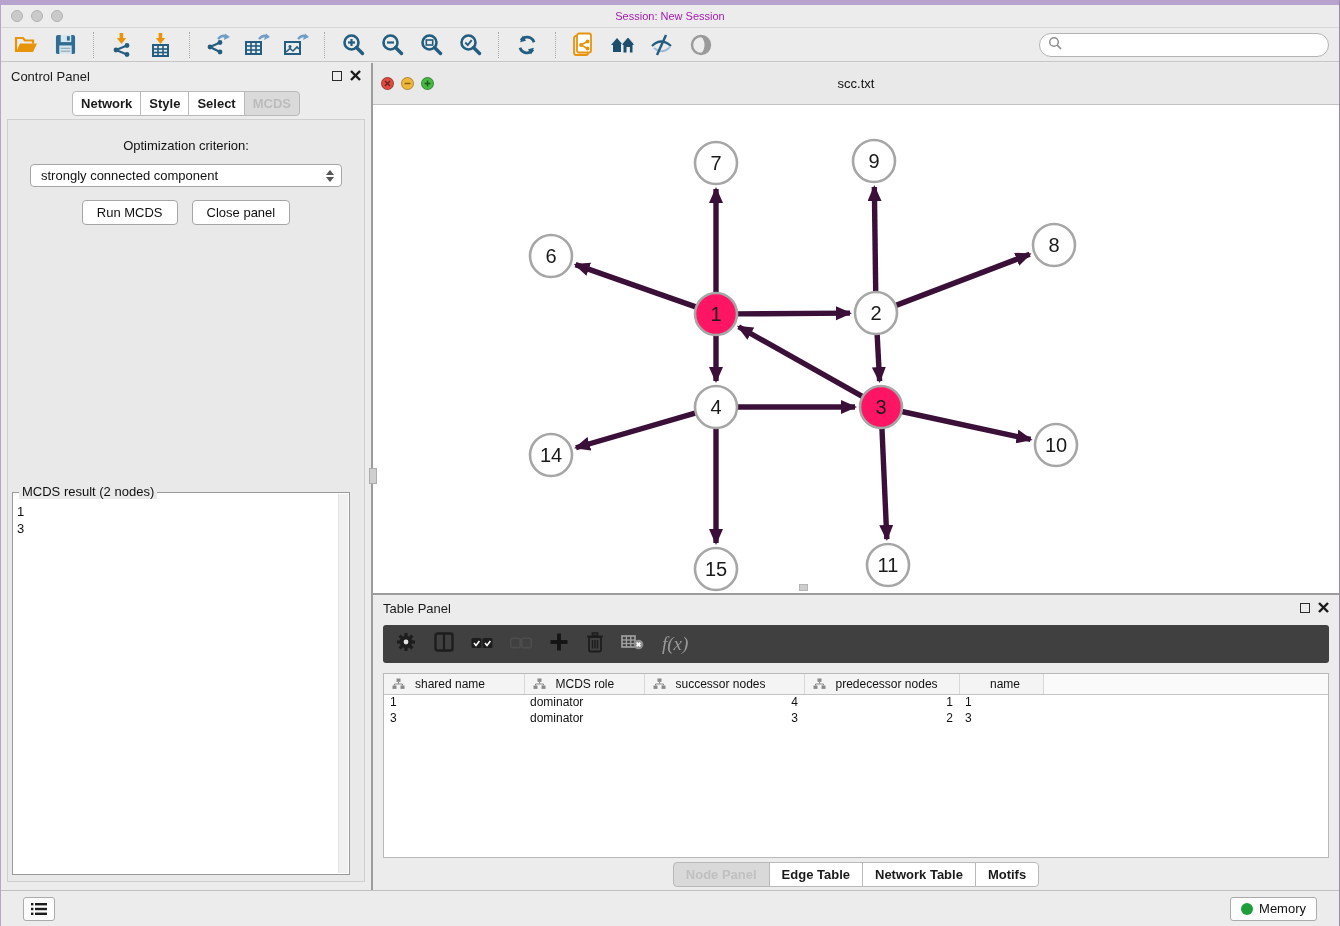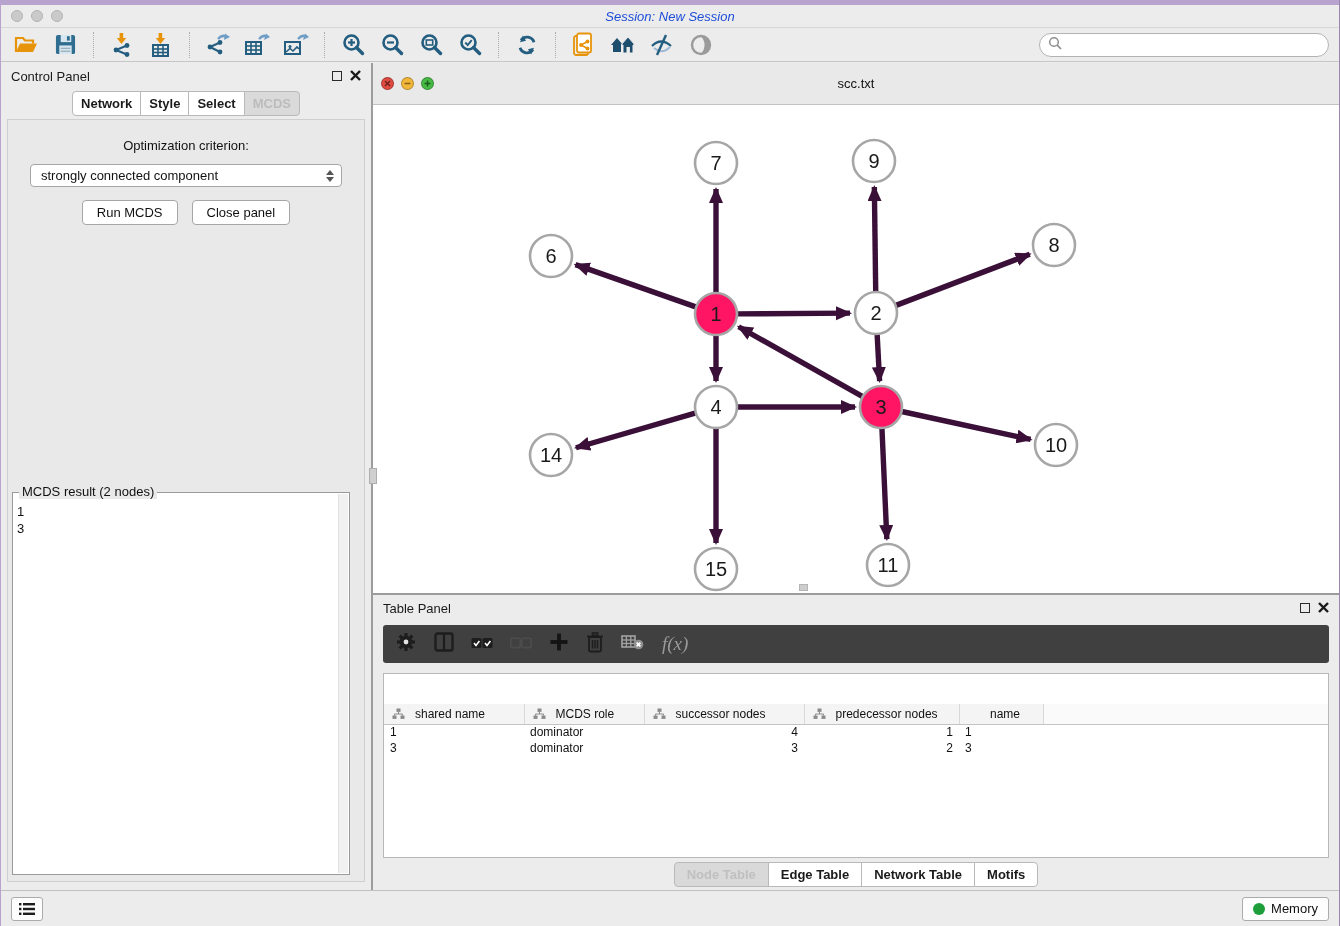--- a/index.html
+++ b/index.html
@@ -5,21 +5,21 @@
   * { box-sizing: border-box; margin: 0; padding: 0; }
   html,body { width:1340px; height:926px; }
   body { font-family: "Liberation Sans", sans-serif; background:#ececec; color:#111; }
   .screen { position:relative; width:1340px; height:926px; overflow:hidden; background:#ececec; border-left:1px solid #b9a2cf; border-right:1px solid #9b86ad;}
 
   
   .desktop-strip { height:5px; background:#b7a3ce; }
   .titlebar { height:23px; position:relative; display:flex; align-items:center; background:#ececec; border-bottom:1px solid #d6d6d6; }
   .traffic { display:flex; gap:8px; margin-left:10px; }
   .tl { width:12px; height:12px; border-radius:50%; background:#cacaca; border:1px solid #b3b3b3; position:relative;}
-  .titlebar-title { position:absolute; left:0; right:0; text-align:center; font-size:13px; color:#1d4ed8;font-style:italic; }
+  .titlebar-title { position:absolute; left:0; right:0; text-align:center; font-size:11px; color:#a21caf; }
 
   .toolbar { height:34px; display:flex; align-items:center; background:#ececec; border-bottom:1px solid #c6c6c6; padding:0 10px; gap:9px; }
   .tbtn { width:30px; height:28px; display:flex; align-items:center; justify-content:center; }
   .tsep { width:1px; height:26px; border-left:1px dotted #aaa; margin:0 4px; }
   .searchbox { margin-left:auto; width:290px; height:24px; background:#fff; border:1px solid #b3b3b3; border-radius:12px; display:flex; align-items:center; padding:0 8px; gap:4px; }
   .searchbox input { border:none; outline:none; flex:1; font-size:12px; font-family:"Liberation Sans",sans-serif; background:transparent; }
 
   
   .main { position:absolute; top:63px; bottom:36px; left:0; right:0; display:flex; }
 
@@ -58,35 +58,35 @@
   .nt svg { position:absolute; inset:0; }
   .net-title { position:absolute; left:0; right:0; text-align:center; font-size:13px; color:#111; }
   .net-canvas { flex:1; background:#fff; position:relative; overflow:hidden; }
   .net-canvas svg.graph { position:absolute; inset:0; }
   .net-hthumb { position:absolute; bottom:2px; left:426px; width:9px; height:7px; background:#cdcdcd; border:1px solid #b5b5b5; }
 
   
   .table-panel { flex:1; background:#ececec; display:flex; flex-direction:column; }
   .tp-toolbar { margin:4px 10px 0 10px; height:38px; background:#404040; border-radius:3px; display:flex; align-items:center; padding:0 12px; gap:17px; }
   .tp-table-wrap { margin:10px 10px 0 10px; flex:1; background:#fff; border:1px solid #b8b8b8; overflow:hidden; }
-  table.datatable { border-collapse:collapse; width:100%; table-layout:fixed;margin-top:30px; }
+  table.datatable { border-collapse:collapse; width:100%; table-layout:fixed; }
   table.datatable th { height:20px; background:#f4f4f4; border-right:1px solid #d8d8d8; border-bottom:1px solid #c4c4c4; font-size:12px; font-weight:normal; color:#111; text-align:center; position:relative; }
   table.datatable th .hdr { display:flex; align-items:center; justify-content:flex-start; gap:10px; padding-left:8px; }
   table.datatable th .hdr.center { justify-content:center; padding-left:8px; }
   table.datatable th.filler { background:#fafafa; border-right:none; }
   table.datatable td { height:16px; font-size:12px; padding:0 6px; color:#111; }
   td.r { text-align:right; padding-right:22px; }
   .tp-tabs { height:32px; display:flex; align-items:center; justify-content:center; }
   .ttab { font-size:13px; font-weight:bold; background:#fff; border:1px solid #b9b9b9; padding:4px 12px; margin-left:-1px; color:#1a1a1a; }
   .ttab:first-child { border-radius:4px 0 0 4px; margin-left:0; }
   .ttab:last-child { border-radius:0 4px 4px 0; }
   .ttab.active { background:#d9d9d9; color:#c0c0c0; }
 
   
-  .statusbar { position:absolute; left:0; right:0; bottom:0; height:36px; background:#ececec; border-top:1px solid #c0c0c0; display:flex; align-items:center; padding:0 10px; }
+  .statusbar { position:absolute; left:0; right:0; bottom:0; height:36px; background:#ececec; border-top:1px solid #c0c0c0; display:flex; align-items:center; padding:0 22px; }
   .sbtn { width:32px; height:24px; background:#fdfdfd; border:1px solid #ababab; border-radius:3px; display:flex; align-items:center; justify-content:center; }
   .membtn { margin-left:auto; height:24px; background:#fdfdfd; border:1px solid #ababab; border-radius:3px; display:flex; align-items:center; gap:6px; padding:0 10px; font-size:13px; }
   .memdot { width:12px; height:12px; border-radius:50%; background:#1d9e3a; }
 </style>
 </head>
 <body>
 
 <div class="screen">
   <div class="desktop-strip"></div>
 
@@ -533,21 +533,21 @@
                   <td>dominator</td>
                   <td class="r">3</td>
                   <td class="r">2</td>
                   <td>3</td>
                   <td></td>
                 </tr>
               </tbody>
           </table>
         </div>
         <div class="tp-tabs">
-          <span class="ttab active">Node Table</span>
+          <span class="ttab active">Node Panel</span>
           <span class="ttab">Edge Table</span>
           <span class="ttab">Network Table</span>
           <span class="ttab">Motifs</span>
         </div>
       </div>
     </div>
   </div>
 
   <div class="statusbar">
     <span class="sbtn">

